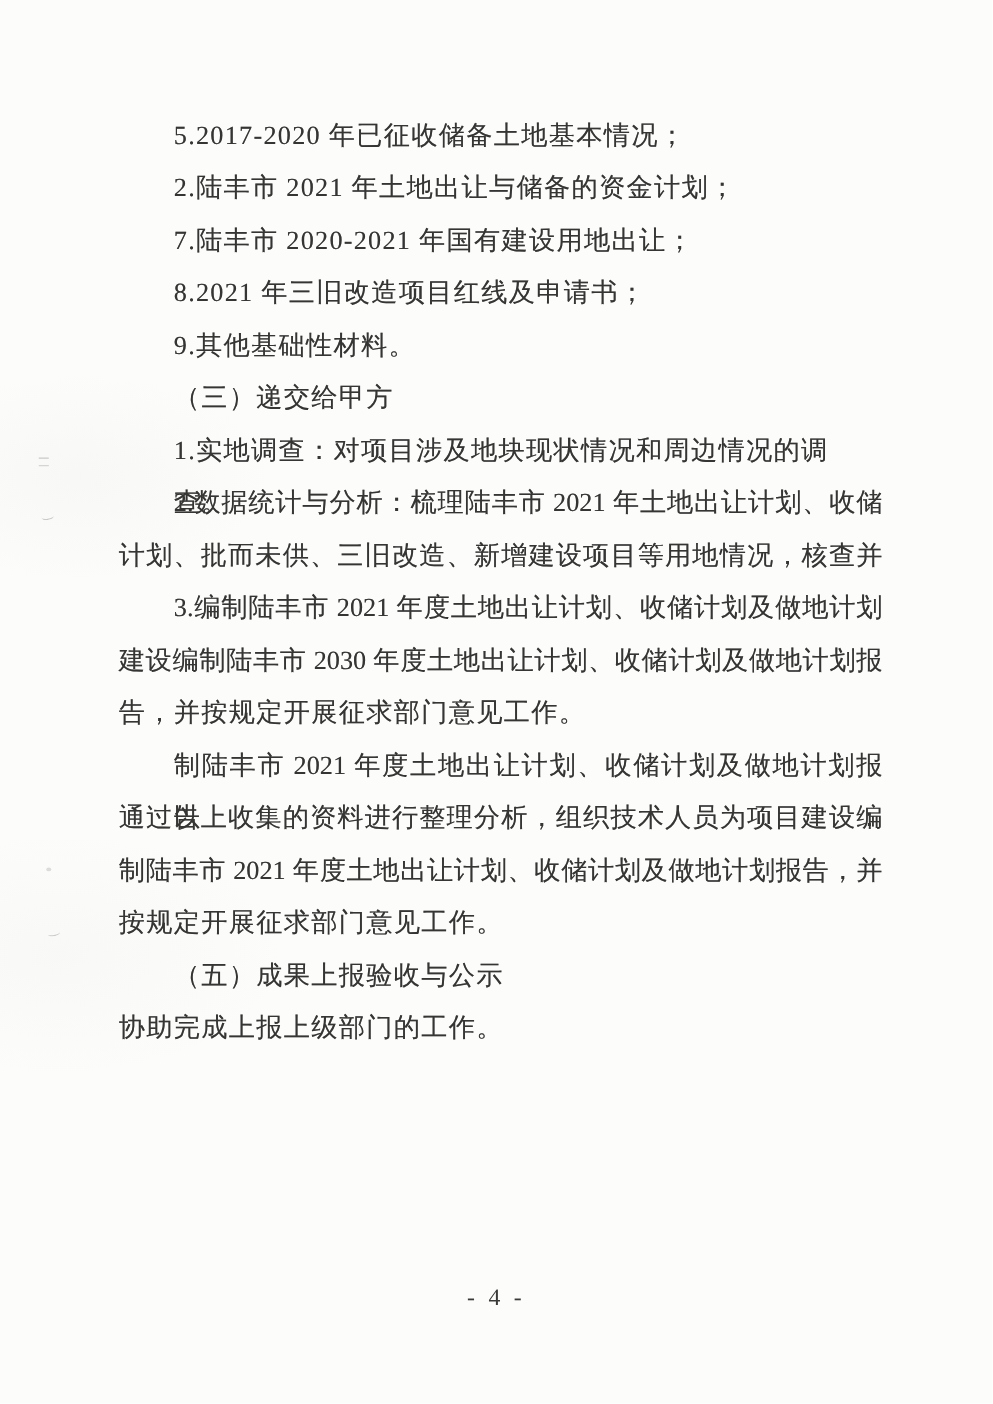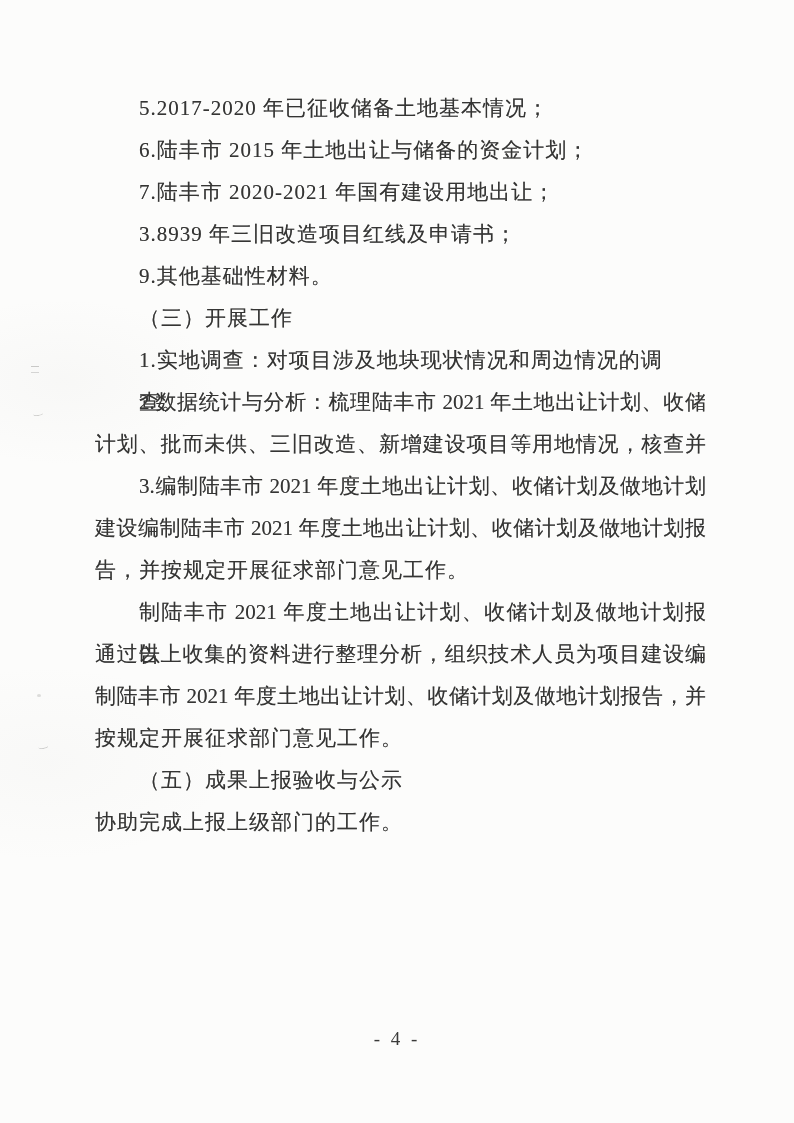--- a/index.html
+++ b/index.html
@@ -83,30 +83,30 @@
     transform: rotate(-10deg);
   }
 </style>
 </head>
 <body>
 
 <div class="page">
 
   <div class="textblock">
     <div class="line indent">5.2017-2020 年已征收储备土地基本情况；</div>
-    <div class="line indent">6.陆丰市 2015 年土地出让与储备的资金计划；</div>
+    <div class="line indent">2.陆丰市 2021 年土地出让与储备的资金计划；</div>
     <div class="line indent">7.陆丰市 2020-2021 年国有建设用地出让；</div>
-    <div class="line indent">3.8939 年三旧改造项目红线及申请书；</div>
+    <div class="line indent">8.2021 年三旧改造项目红线及申请书；</div>
     <div class="line indent">9.其他基础性材料。</div>
-    <div class="line indent">（三）开展工作</div>
+    <div class="line indent">（三）递交给甲方</div>
     <div class="line indent">1.实地调查：对项目涉及地块现状情况和周边情况的调查。</div>
     <div class="line indent fill">2.数据统计与分析：梳理陆丰市 2021 年土地出让计划、收储</div>
     <div class="line fill">计划、批而未供、三旧改造、新增建设项目等用地情况，核查并</div>
     <div class="line indent fill">3.编制陆丰市 2021 年度土地出让计划、收储计划及做地计划</div>
-    <div class="line fill">建设编制陆丰市 2021 年度土地出让计划、收储计划及做地计划报</div>
+    <div class="line fill">建设编制陆丰市 2030 年度土地出让计划、收储计划及做地计划报</div>
     <div class="line">告，并按规定开展征求部门意见工作。</div>
     <div class="line indent fill">制陆丰市 2021 年度土地出让计划、收储计划及做地计划报告：</div>
     <div class="line fill">通过以上收集的资料进行整理分析，组织技术人员为项目建设编</div>
     <div class="line fill">制陆丰市 2021 年度土地出让计划、收储计划及做地计划报告，并</div>
     <div class="line">按规定开展征求部门意见工作。</div>
     <div class="line indent">（五）成果上报验收与公示</div>
     <div class="line">协助完成上报上级部门的工作。</div>
   </div>
 
   <div class="footer">- 4 -</div>

